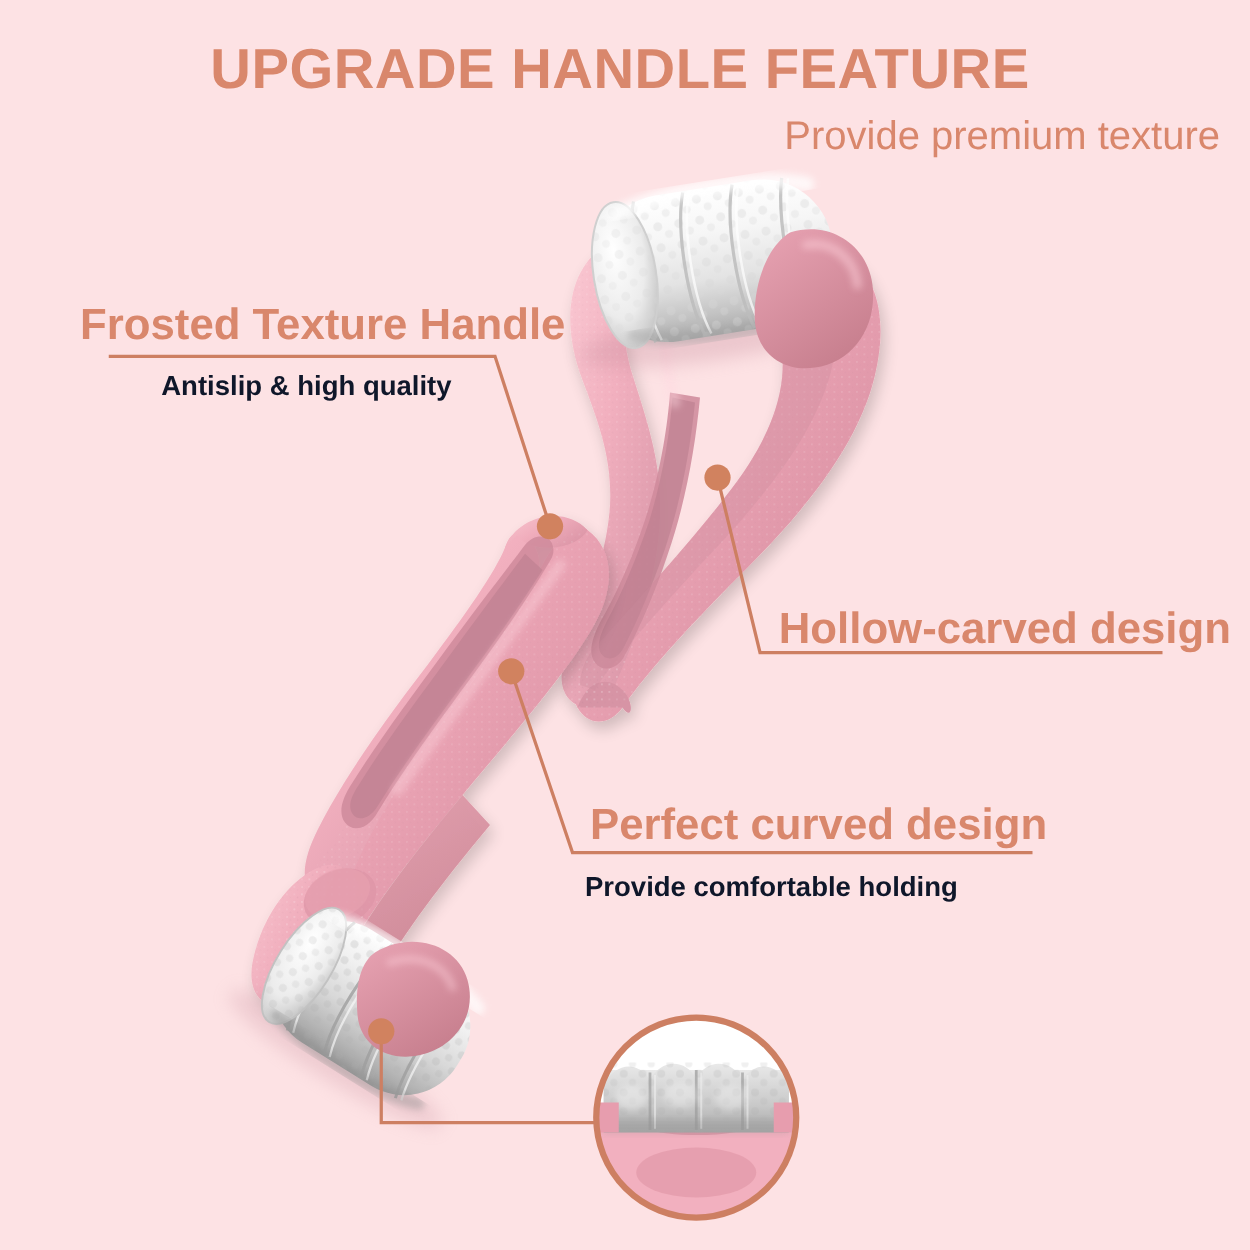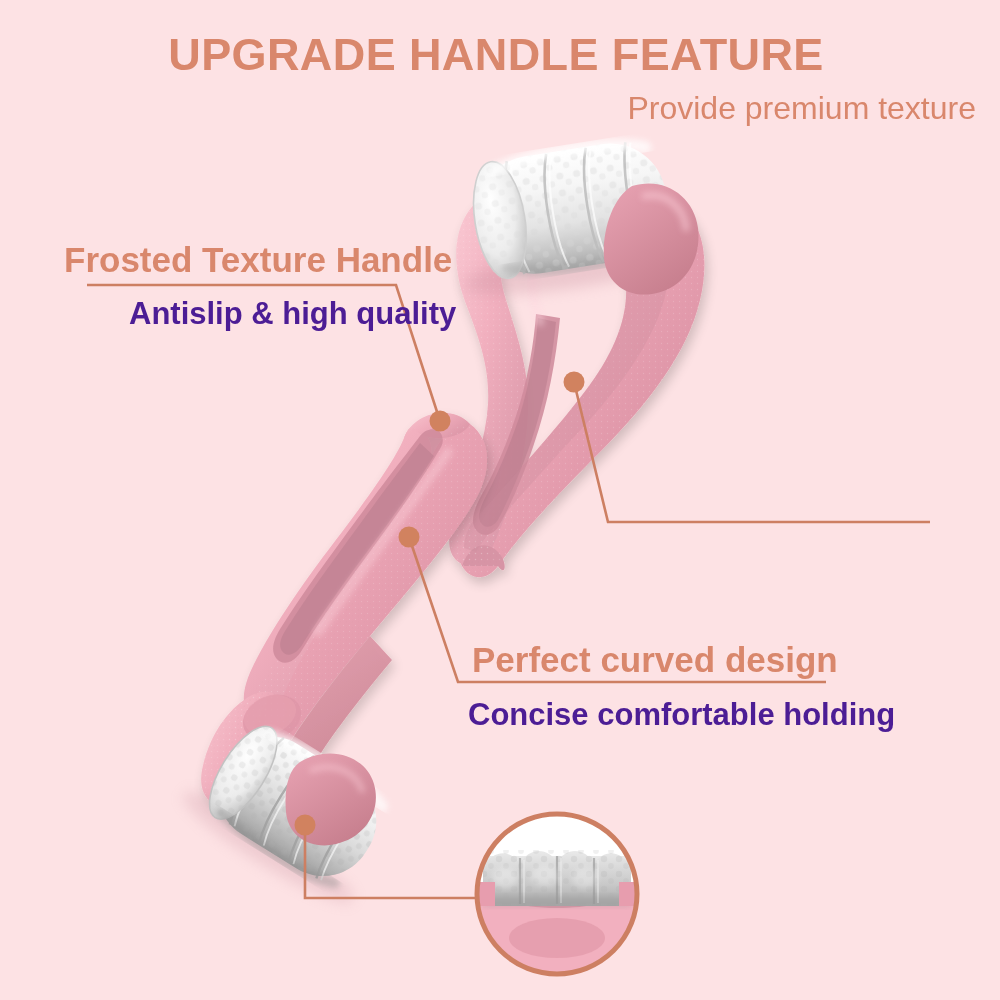--- a/index.html
+++ b/index.html
@@ -54,23 +54,23 @@
     font-size: 32px;
     font-weight: normal;
     color: #d9876c;
   }
   .cal-head {
     font-size: 35px;
     font-weight: bold;
     color: #d9876c;
   }
   .cal-sub {
-    font-size: 31px;
+    font-size: 22px;
     font-weight: bold;
-    color: #4c1d95;
+    color: #0f172a;
   }
   #lbl1-head { left: 64px;  top: 240px; }
   #lbl1-sub  { left: 129px; top: 296px; }
   #lbl2-head { left: 623px; top: 483px; }
   #lbl2-sub  { left: 624px; top: 535px; }
   #lbl3-head { left: 472px; top: 640px; text-align: right; }
   #lbl3-sub  { left: 468px; top: 697px; }
 </style>
 </head>
 <body>
@@ -479,17 +479,18 @@
     </g>
   </svg>
 
   <div class="txt" id="title">UPGRADE HANDLE FEATURE</div>
 
   <div class="txt" id="subtitle">Provide premium texture</div>
 
   <div class="txt cal-head" id="lbl1-head">Frosted Texture Handle</div>
   <div class="txt cal-sub" id="lbl1-sub">Antislip &amp; high quality</div>
 
+  <div class="txt cal-head" id="lbl2-head">Hollow-carved design</div>
 
   <div class="txt cal-head" id="lbl3-head">Perfect curved design</div>
-  <div class="txt cal-sub" id="lbl3-sub">Concise comfortable holding</div>
+  <div class="txt cal-sub" id="lbl3-sub">Provide comfortable holding</div>
 
 </div>
 
 </body></html>

